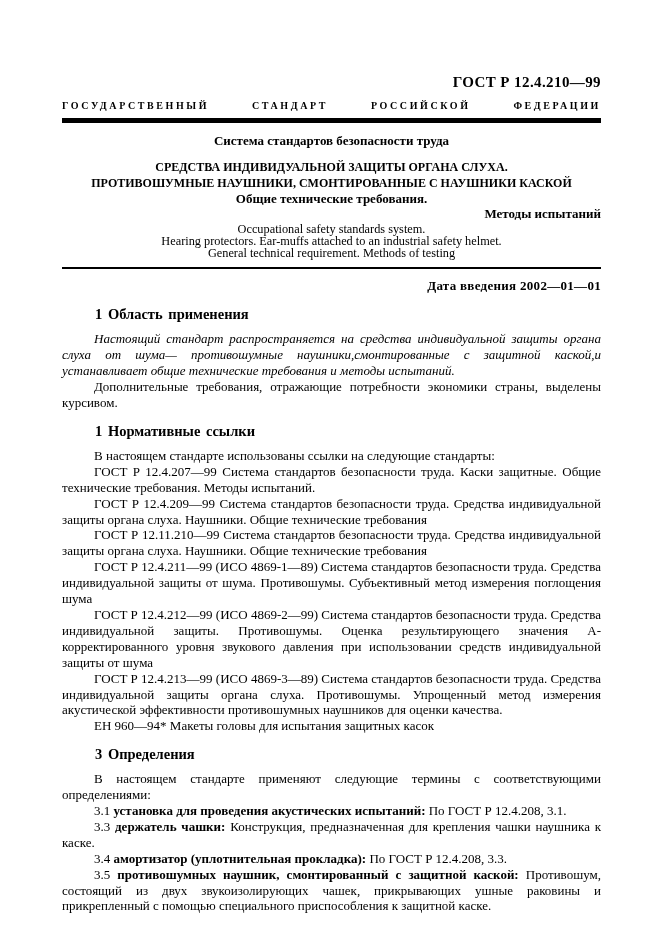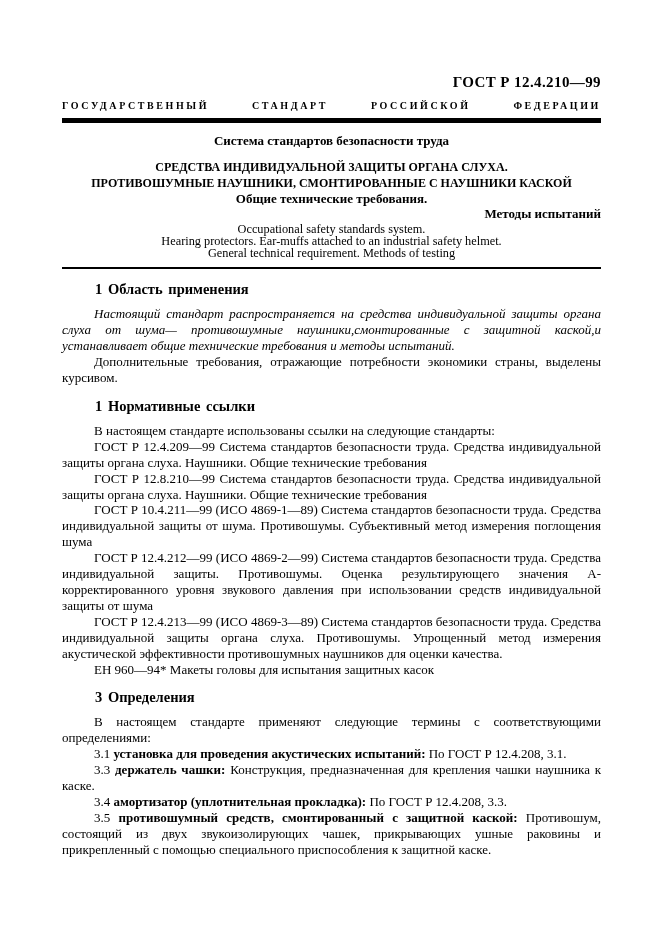--- a/index.html
+++ b/index.html
@@ -81,35 +81,37 @@
     <div class="tb-sub2">Методы испытаний</div>
     <div class="tb-en">
       <div>Occupational safety standards system.</div>
       <div>Hearing protectors. Ear-muffs attached to an industrial safety helmet.</div>
       <div>General technical requirement. Methods of testing</div>
     </div>
   </div>
 
   <div class="thin-rule"></div>
 
+  <div class="date-line">Дата введения 2002—01—01</div>
 
   <div id="sections">
       <div class="sec-heading">1 Область применения</div>
       <p class="para italic"><span>Настоящий стандарт распространяется на средства индивидуальной защиты органа слуха от шума— противошумные наушники,смонтированные с защитной каской,и устанавливает общие технические требования и методы испытаний.</span></p>
       <p class="para"><span>Дополнительные требования, отражающие потребности экономики страны, выделены курсивом.</span></p>
       <div class="sec-heading">1 Нормативные ссылки</div>
       <p class="para"><span>В настоящем стандарте использованы ссылки на следующие стандарты:</span></p>
+      <p class="para"><span>ГОСТ Р 12.4.207—99 Система стандартов безопасности труда. Каски защитные. Общие технические требования. Методы испытаний.</span></p>
       <p class="para"><span>ГОСТ Р 12.4.209—99 Система стандартов безопасности труда. Средства индивидуальной защиты органа слуха. Наушники. Общие технические требования</span></p>
-      <p class="para"><span>ГОСТ Р 12.8.210—99 Система стандартов безопасности труда. Средства индивидуальной защиты органа слуха. Наушники. Общие технические требования</span></p>
-      <p class="para"><span>ГОСТ Р 10.4.211—99 (ИСО 4869-1—89) Система стандартов безопасности труда. Средства индивидуальной защиты от шума. Противошумы. Субъективный метод измерения поглощения шума</span></p>
+      <p class="para"><span>ГОСТ Р 12.11.210—99 Система стандартов безопасности труда. Средства индивидуальной защиты органа слуха. Наушники. Общие технические требования</span></p>
+      <p class="para"><span>ГОСТ Р 12.4.211—99 (ИСО 4869-1—89) Система стандартов безопасности труда. Средства индивидуальной защиты от шума. Противошумы. Субъективный метод измерения поглощения шума</span></p>
       <p class="para"><span>ГОСТ Р 12.4.212—99 (ИСО 4869-2—99) Система стандартов безопасности труда. Средства индивидуальной защиты. Противошумы. Оценка результирующего значения А-корректированного уровня звукового давления при использовании средств индивидуальной защиты от шума</span></p>
       <p class="para"><span>ГОСТ Р 12.4.213—99 (ИСО 4869-3—89) Система стандартов безопасности труда. Средства индивидуальной защиты органа слуха. Противошумы. Упрощенный метод измерения акустической эффективности противошумных наушников для оценки качества.</span></p>
       <p class="para"><span>ЕН 960—94* Макеты головы для испытания защитных касок</span></p>
       <div class="sec-heading">3 Определения</div>
       <p class="para"><span>В настоящем стандарте применяют следующие термины с соответствующими определениями:</span></p>
       <p class="para"><span>3.1 </span><span class="bold">установка для проведения акустических испытаний:</span><span> По ГОСТ Р 12.4.208, 3.1.</span></p>
       <p class="para"><span>3.3 </span><span class="bold">держатель чашки:</span><span> Конструкция, предназначенная для крепления чашки наушника к каске.</span></p>
       <p class="para"><span>3.4 </span><span class="bold">амортизатор (уплотнительная прокладка):</span><span> По ГОСТ Р 12.4.208, 3.3.</span></p>
-      <p class="para"><span>3.5 </span><span class="bold">противошумный средств, смонтированный с защитной каской:</span><span> Противошум, состоящий из двух звукоизолирующих чашек, прикрывающих ушные раковины и прикрепленный с помощью специального приспособления к защитной каске.</span></p>
+      <p class="para"><span>3.5 </span><span class="bold">противошумных наушник, смонтированный с защитной каской:</span><span> Противошум, состоящий из двух звукоизолирующих чашек, прикрывающих ушные раковины и прикрепленный с помощью специального приспособления к защитной каске.</span></p>
     </div>
 
 
 </div>
 
 </body></html>

